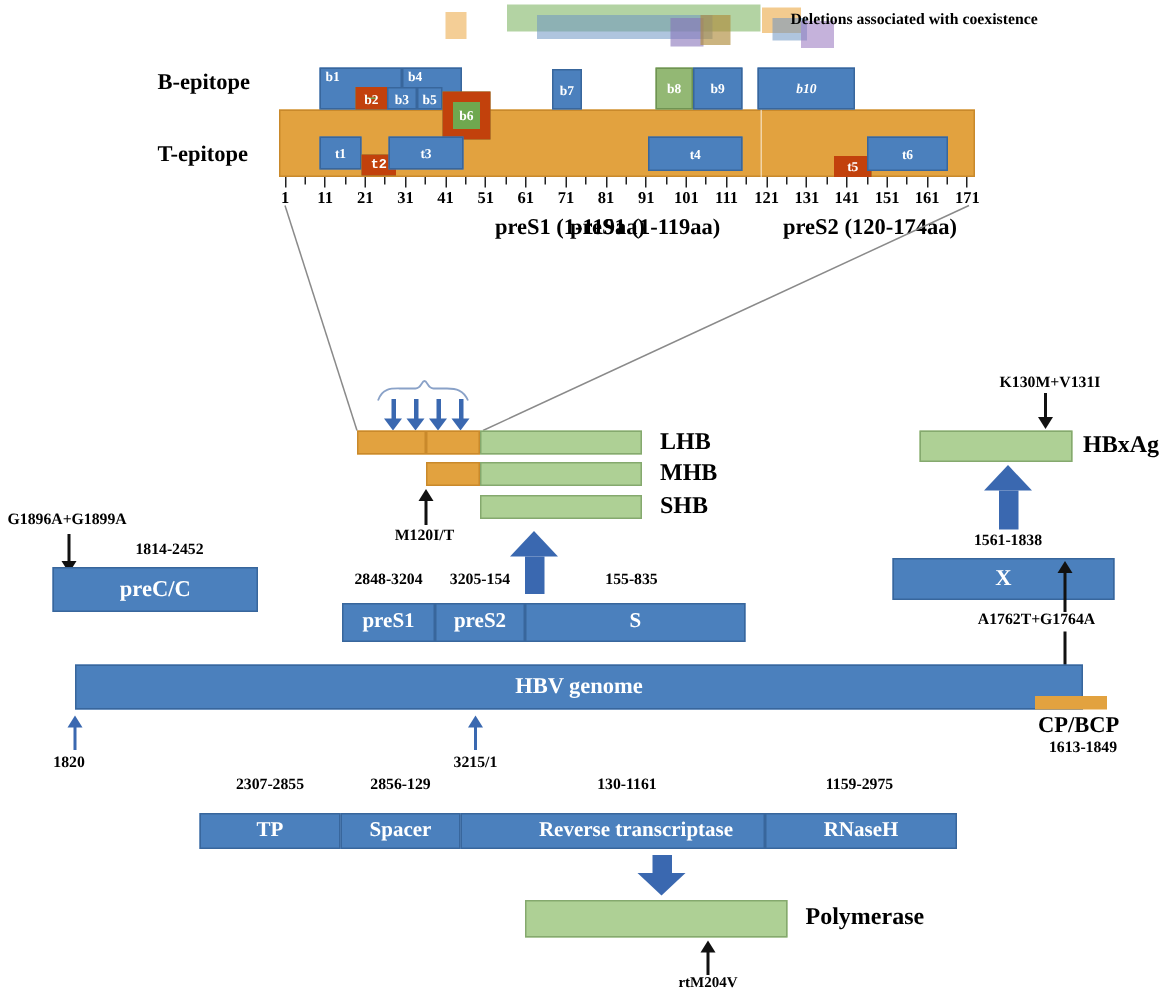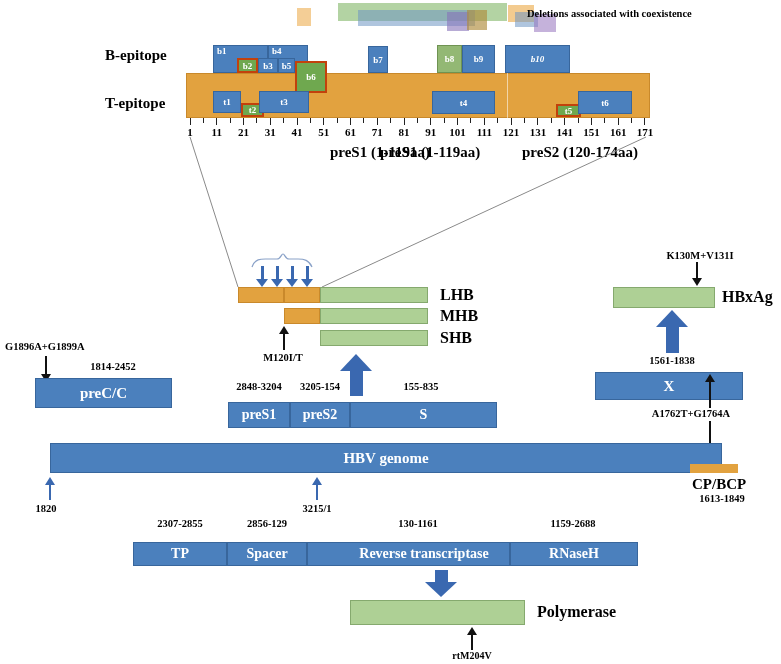--- a/index.html
+++ b/index.html
@@ -9,21 +9,21 @@
   
   .bar{position:absolute;box-sizing:border-box;display:flex;align-items:center;justify-content:center;}
   .blue-bar{background:var(--bar-blue);border:1px solid var(--bar-blue-border);color:#fff;
             font-weight:bold;font-size:15px;}
   .green-bar{background:var(--bar-green-light);border:1px solid var(--bar-green-border);}
   .orange-bar{background:var(--bar-orange);border:1px solid var(--bar-orange-border);}
   
   .epi{position:absolute;box-sizing:border-box;color:#fff;font-weight:bold;font-size:9px;
        display:flex;align-items:center;justify-content:center;}
   .epi.blue{background:var(--bar-blue);border:1px solid var(--bar-blue-border);}
-  .epi.green{background:var(--epitope-green);border:2px solid #c2410c;}
+  .epi.green{background:var(--epitope-green);border:7px solid #c2410c;}
   .epi.lgreen{background:var(--epitope-green-light);border:1px solid #6f9352;}
   .epi .tl{position:absolute;top:0;left:3px;}
   
   .t{position:absolute;white-space:nowrap;font-weight:bold;}
   .cx{transform:translateX(-50%);}
   .rng{font-size:10.5px;}
   .mut{font-size:10.5px;}
   .big-label{font-size:16px;}
   .row-label{font-size:15px;}
   
@@ -103,21 +103,21 @@
   <div class="epi blue" style="left:462px;top:45px;width:33px;height:28px;">
       <span>b9</span>
     </div>
   <div class="epi blue" style="left:505px;top:45px;width:65px;height:28px;font-style:italic;">
       <span>b10</span>
     </div>
 
   <div class="epi blue" style="left:213px;top:91px;width:28px;height:22px;">
       <span>t1</span>
     </div>
-  <div class="epi green" style="left:241px;top:103px;width:23px;height:14px;">
+  <div class="epi green" style="left:241px;top:103px;width:23px;height:14px;font-family:Liberation Mono, monospace;">
       <span>t2</span>
     </div>
   <div class="epi blue" style="left:259px;top:91px;width:50px;height:22px;">
       <span>t3</span>
     </div>
   <div class="epi blue" style="left:432px;top:91px;width:63px;height:23px;">
       <span>t4</span>
     </div>
   <div class="epi green" style="left:556px;top:104px;width:25px;height:13px;">
       <span>t5</span>
@@ -261,21 +261,21 @@
   <div class="t cx rng" style="left:722px;top:493px;">1613-1849</div>
 
   <div class="arrow-v arrow-up blue" style="left:45px;top:477px;height:23px;"></div>
   <div class="t cx rng" style="left:46px;top:503px;">1820</div>
   <div class="arrow-v arrow-up blue" style="left:312px;top:477px;height:23px;"></div>
   <div class="t cx rng" style="left:317px;top:503px;">3215/1</div>
 
   <div class="t cx rng" style="left:180px;top:518px;">2307-2855</div>
   <div class="t cx rng" style="left:267px;top:518px;">2856-129</div>
   <div class="t cx rng" style="left:418px;top:518px;">130-1161</div>
-  <div class="t cx rng" style="left:573px;top:518px;">1159-2688</div>
+  <div class="t cx rng" style="left:573px;top:518px;">1159-2975</div>
   <div class="bar blue-bar" style="left:133px;top:542px;width:94px;height:24px;font-size:14px;">
       <span>TP</span>
     </div>
   <div class="bar blue-bar" style="left:227px;top:542px;width:80px;height:24px;font-size:14px;">
       <span>Spacer</span>
     </div>
   <div class="bar blue-bar" style="left:307px;top:542px;width:203px;height:24px;font-size:14px;padding-left:31px;">
       <span>Reverse transcriptase</span>
     </div>
   <div class="bar blue-bar" style="left:510px;top:542px;width:128px;height:24px;font-size:14px;">

